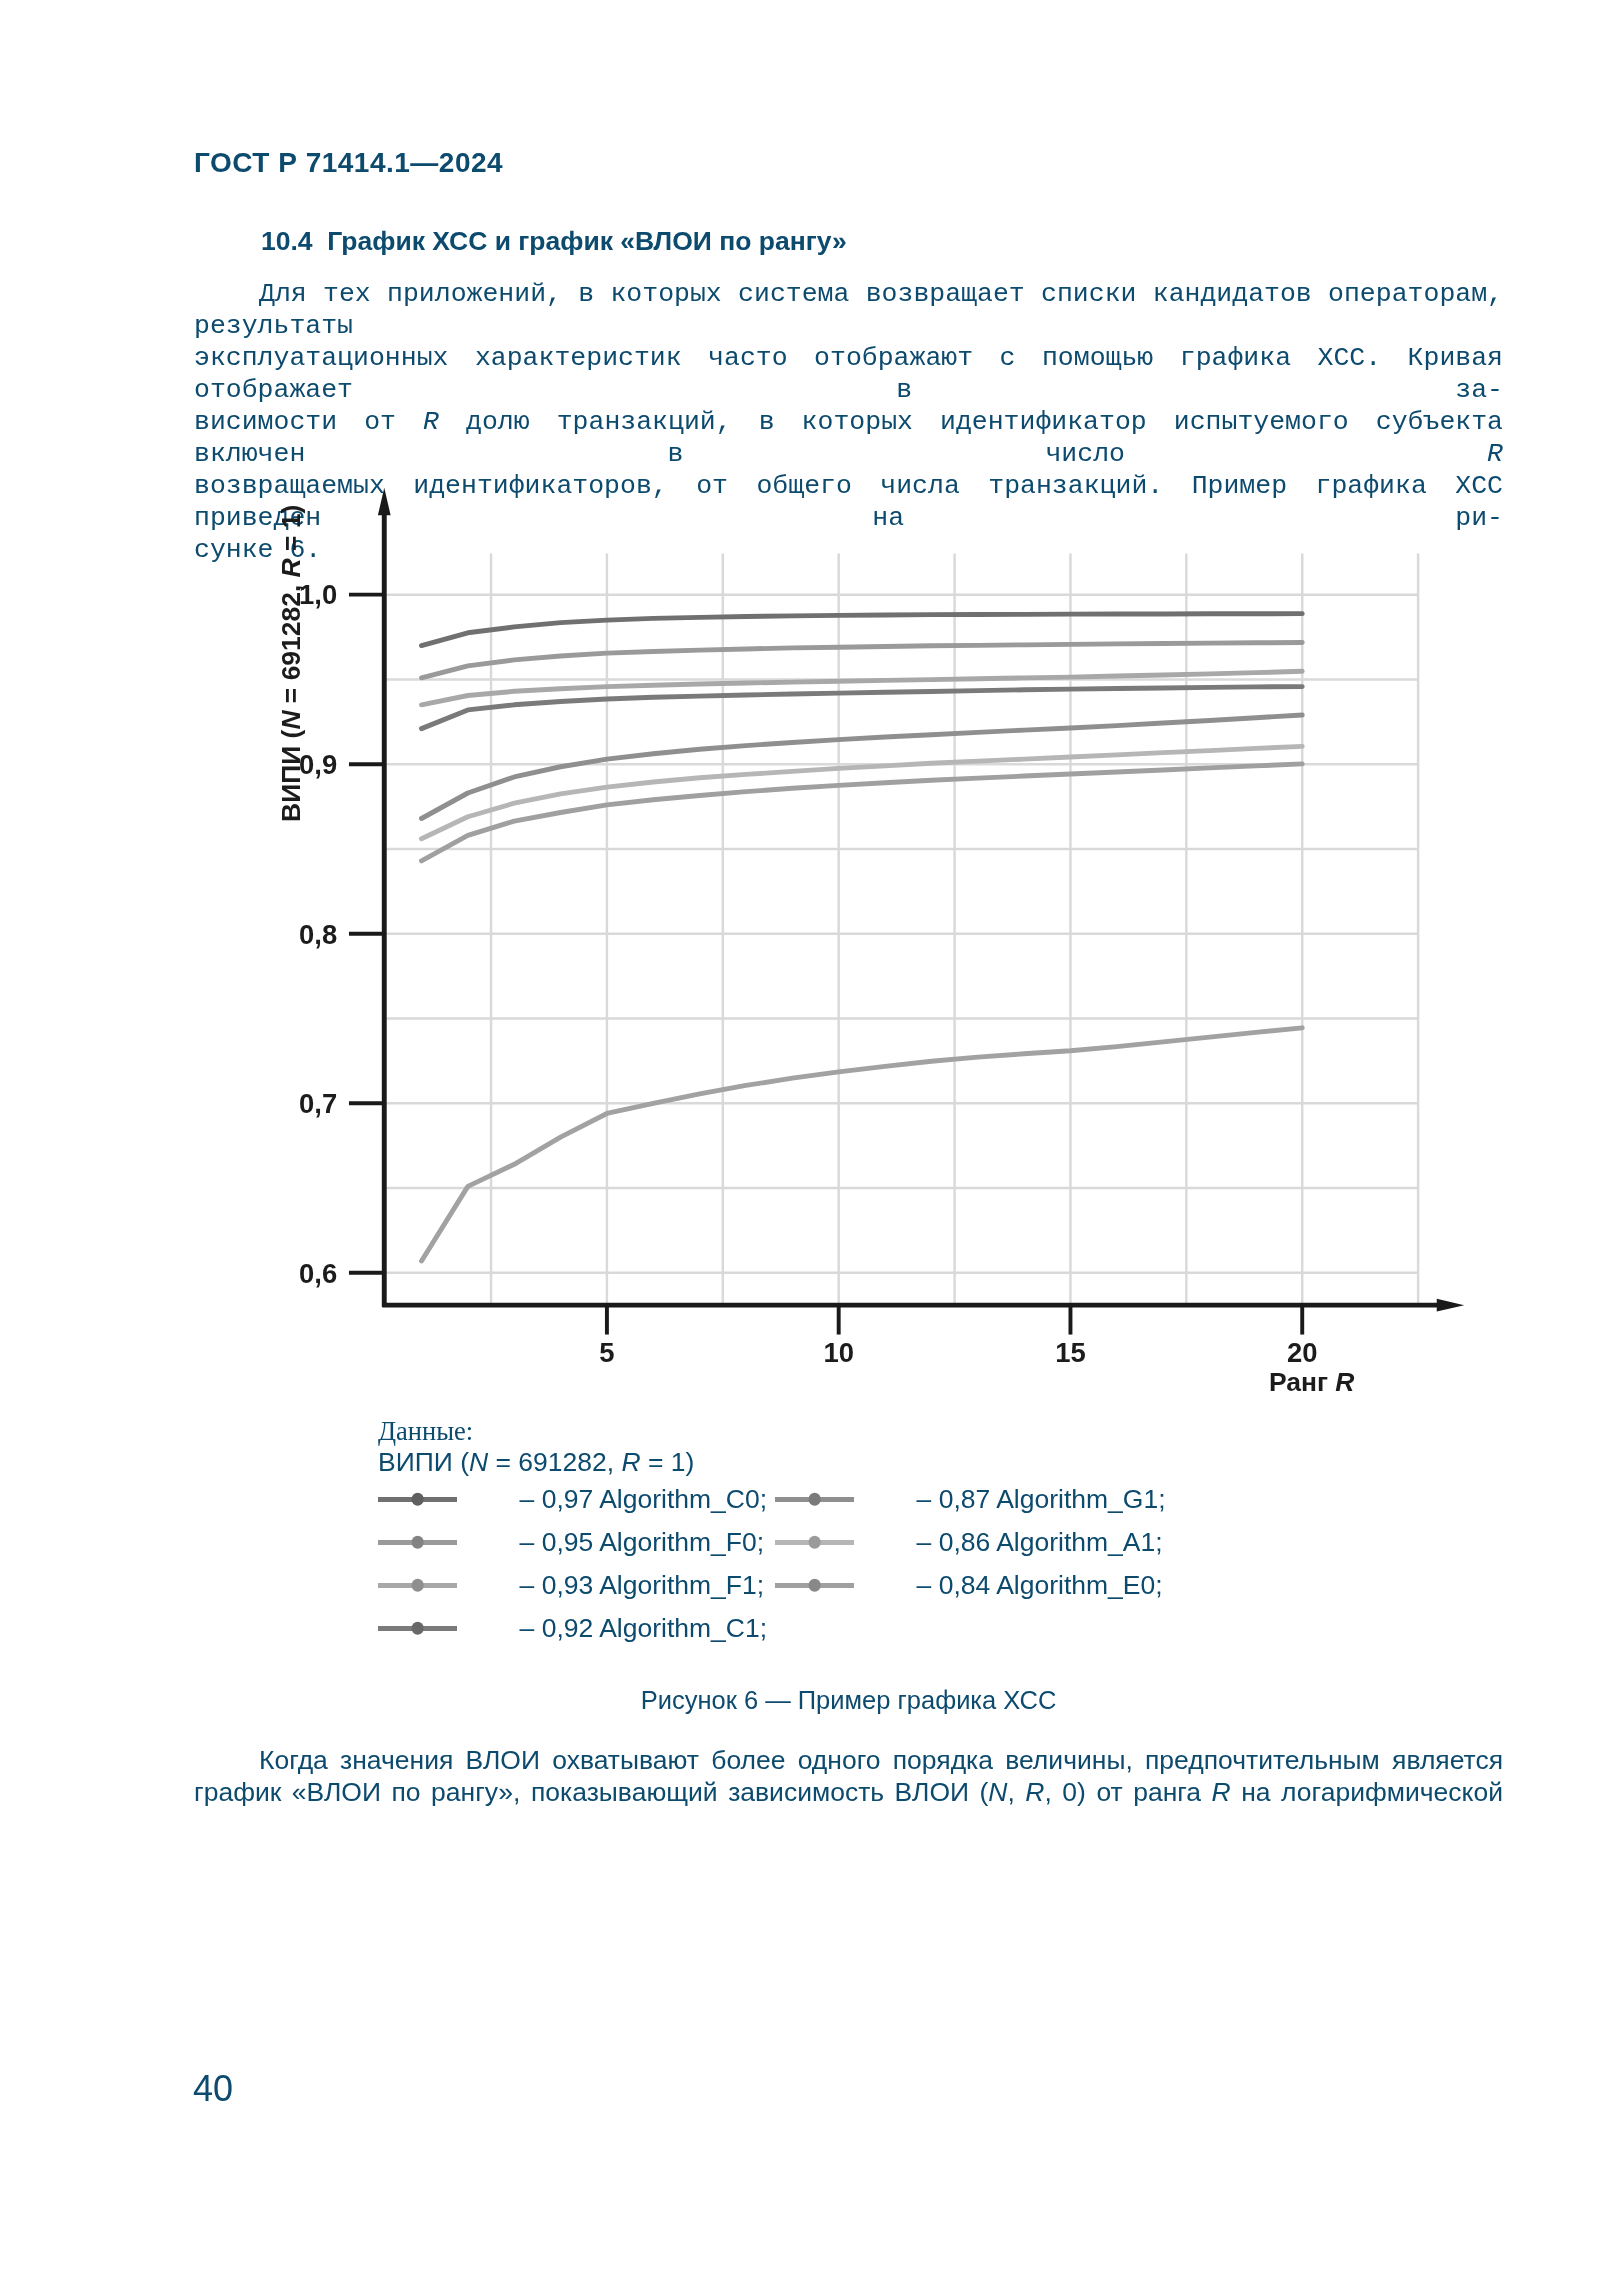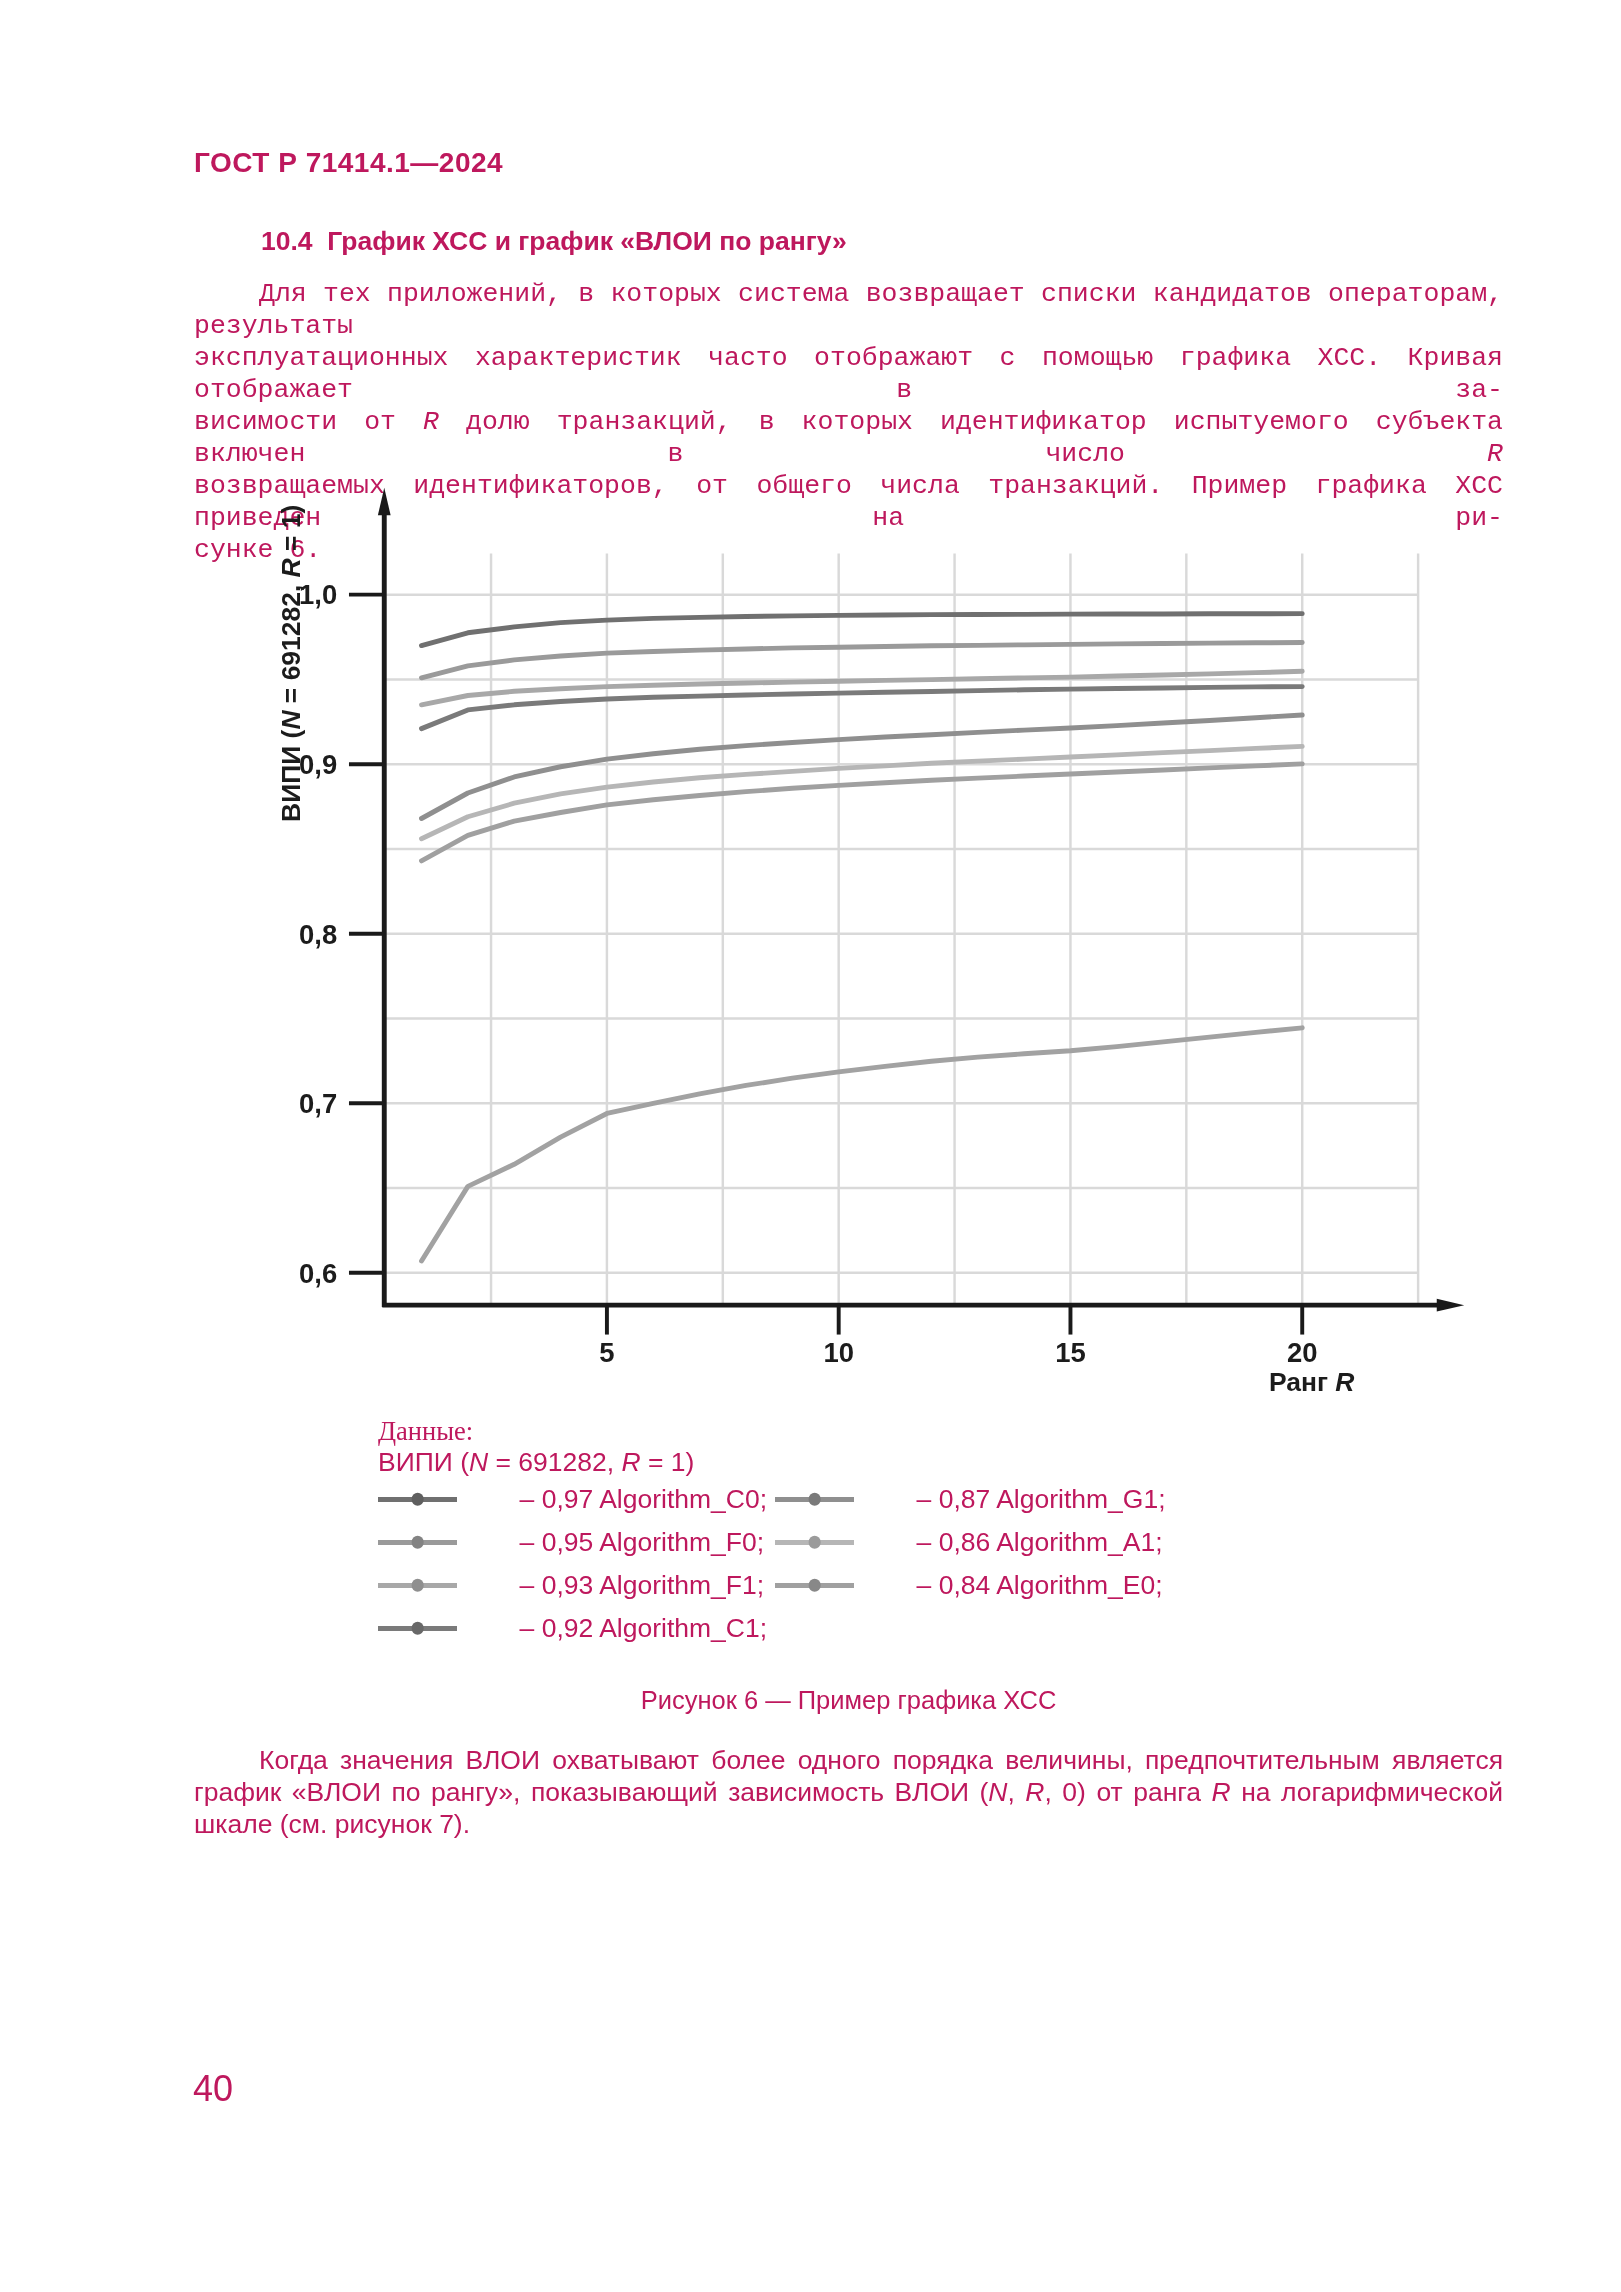--- a/index.html
+++ b/index.html
@@ -1,18 +1,18 @@
 <!DOCTYPE html>
 <html><head>
 <meta charset="utf-8">
 <style>
   html,body{margin:0;padding:0;background:#e8e8e8;}
   .page{
     position:relative;width:1621px;height:2293px;background:#ffffff;
-    font-family:"Liberation Sans",sans-serif;color:#be185d;overflow:hidden;
+    font-family:"Liberation Sans",sans-serif;color:#0c4a6e;overflow:hidden;
   }
   .doc-header{position:absolute;left:194px;top:147px;font-size:28px;font-weight:bold;letter-spacing:0.5px;}
   .section-heading{position:absolute;left:261px;top:226px;font-size:26.5px;font-weight:bold;white-space:pre-wrap;}
   .para{position:absolute;left:194px;width:1309px;font-size:26.5px;line-height:32px;}
   .para1{top:278px;font-family:Liberation Mono, monospace;}
   .para2{top:1744px;}
   .para .line{text-align:justify;text-align-last:justify;}
   .para .line.last{text-align:justify;text-align-last:left;}
   .para .line.indent{text-indent:65px;}
   #chart{position:absolute;left:235px;top:480px;}
@@ -150,18 +150,17 @@
           </div>
         </div>
     </div>
   </div>
 
   <div class="caption">Рисунок 6 — Пример графика ХСС</div>
 
   <div class="para para2" id="para2">
       <div class="line indent"><span>Когда значения ВЛОИ охватывают более одного порядка величины, предпочтительным является</span></div>
       <div class="line"><span>график «ВЛОИ по рангу», показывающий зависимость ВЛОИ (</span><i>N</i><span>, </span><i>R</i><span>, 0) от ранга </span><i>R</i><span> на логарифмической</span></div>
-      <div class="line last"><span>шкале (см. рисунок 7).</span></div>
     </div>
 
   <div class="page-number">40</div>
 </div>
 
 
 </body></html>

